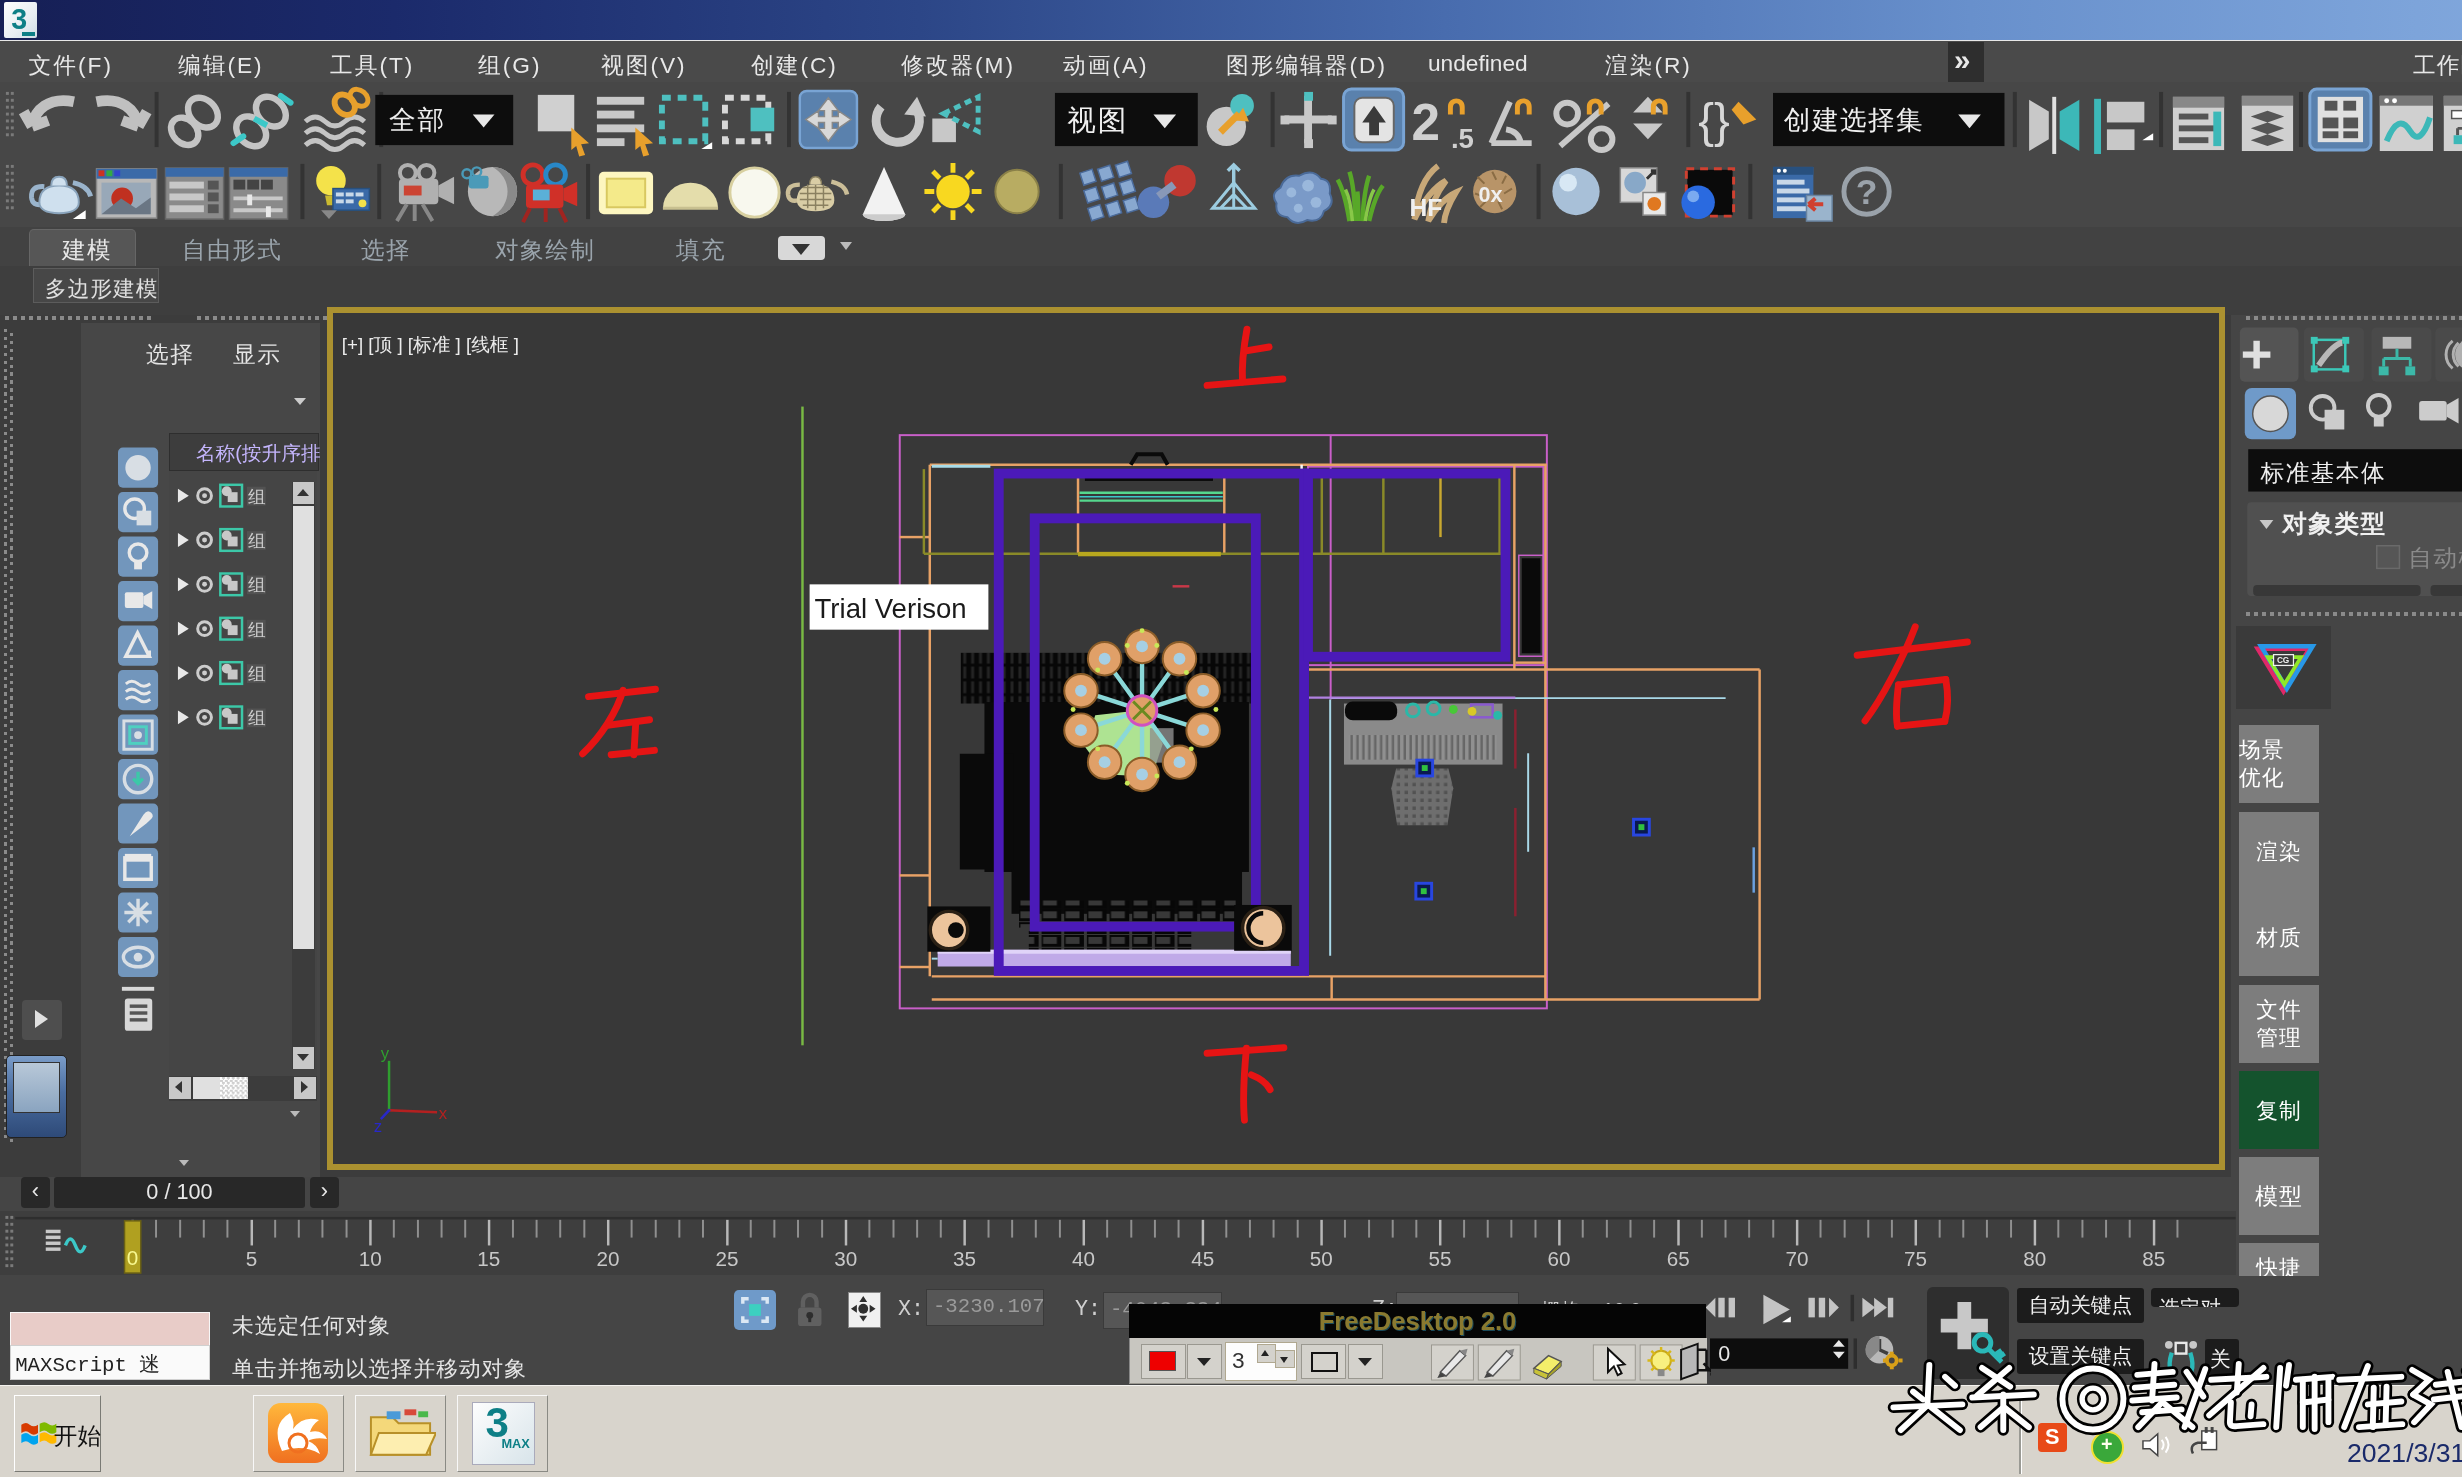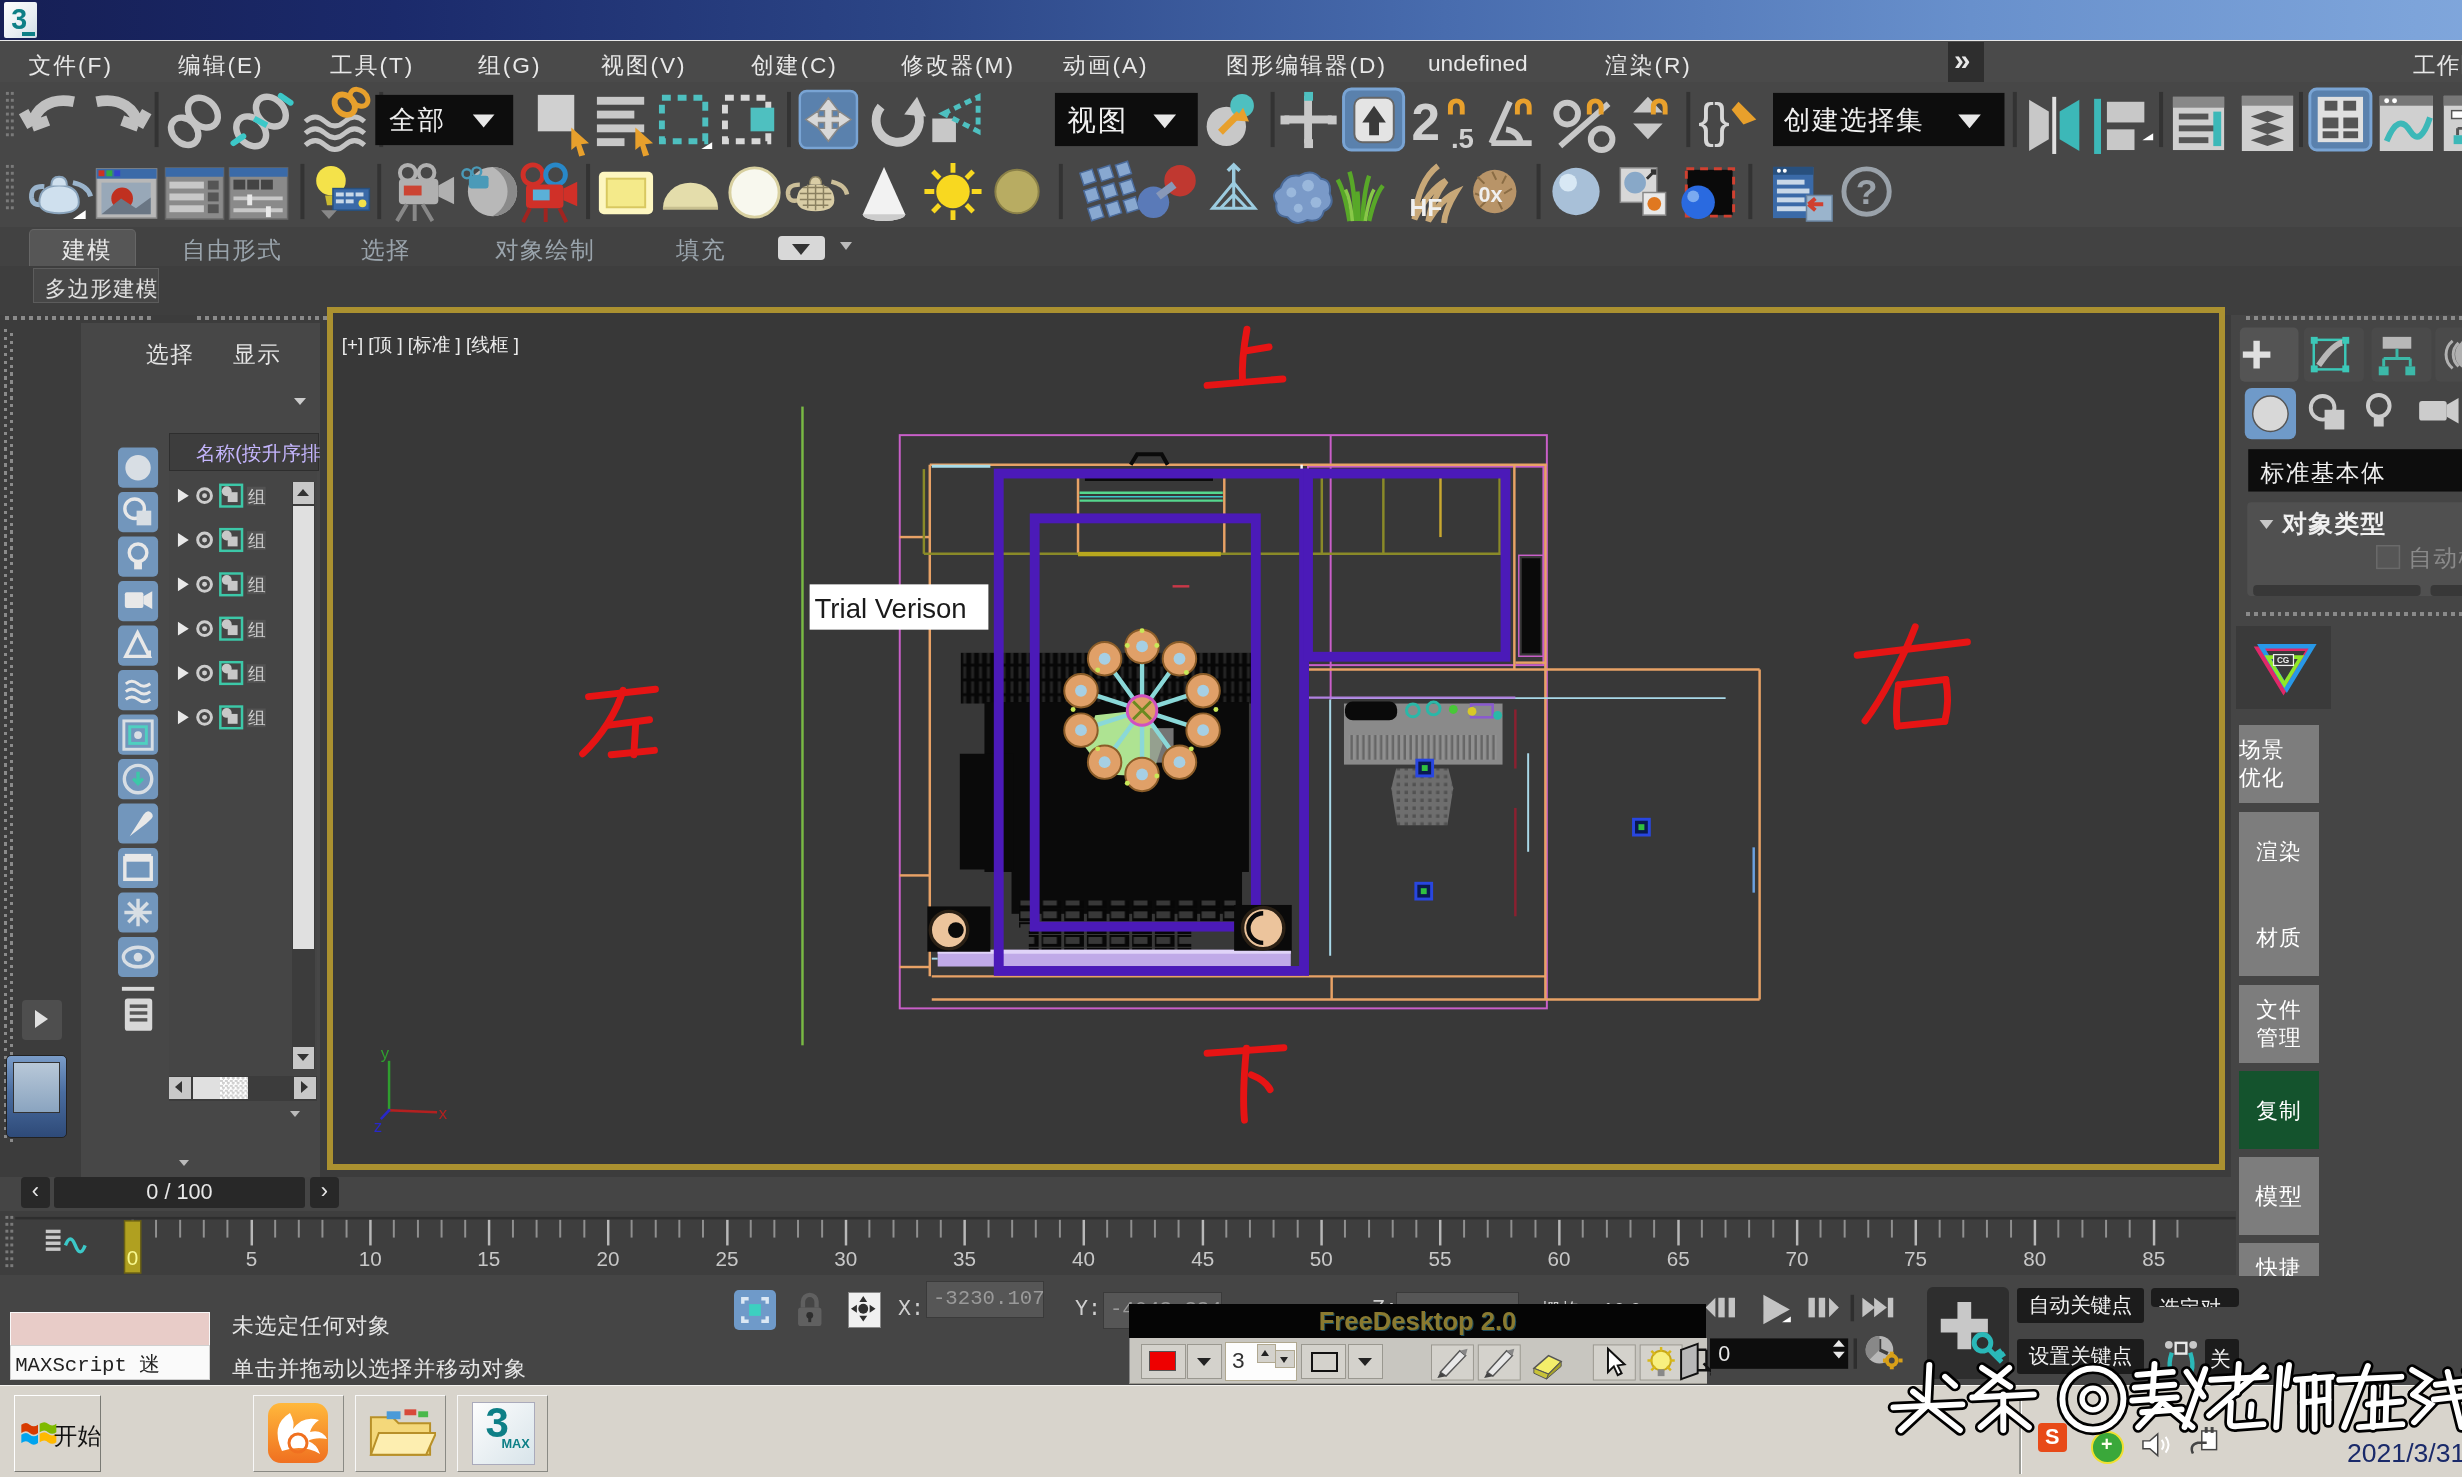--- a/index.html
+++ b/index.html
@@ -1114,21 +1114,21 @@
   <div class="abs" style="left:848px;top:16.3px;width:30.5px;height:34px;background:#f0f0f0;border:1.5px solid #888;">
     <svg width="29.5" height="32.5" viewBox="0 0 60 66">
           <circle cx="29" cy="32" r="10" fill="#2e2e2e"></circle>
           <g fill="#2e2e2e">
             <path d="M29 6 l8 12 l-16 0 Z M29 58 l8 -12 l-16 0 Z M4 32 l12 -8 l0 16 Z M54 32 l-12 -8 l0 16 Z"></path>
           </g>
         </svg>
   </div>
 
   <div class="abs tx" style="left:898px;top:20.7px;font-size:21.7px;color:#cfcfcf;font-family:'Liberation Mono',monospace;">X:</div>
-  <div class="abs" style="left:926px;top:5px;width:116px;height:35px;background:#565656;border:1px solid #3a3a3a;">
+  <div class="abs" style="left:926px;top:13px;width:116px;height:35px;background:#565656;border:1px solid #3a3a3a;">
         <div class="tx" style="font-size:20.7px;color:#9a9a9a;font-family:'Liberation Mono',monospace;padding:4.9px 0 0 5.9px;">-3230.107</div>
       </div>
   <div class="abs tx" style="left:1075px;top:20.7px;font-size:21.7px;color:#cfcfcf;font-family:'Liberation Mono',monospace;">Y:</div>
   <div class="abs" style="left:1103px;top:16.3px;width:117px;height:35px;background:#565656;border:1px solid #3a3a3a;">
         <div class="tx" style="font-size:20.7px;color:#9a9a9a;font-family:'Liberation Mono',monospace;padding:4.9px 0 0 5.9px;">-4043.334</div>
       </div>
   <div class="abs tx" style="left:1372px;top:20.7px;font-size:21.7px;color:#cfcfcf;font-family:'Liberation Mono',monospace;">Z:</div>
   <div class="abs" style="left:1396px;top:16.3px;width:121px;height:35px;background:#565656;border:1px solid #3a3a3a;"></div>
   <div class="abs tx" style="left:1541px;top:20.7px;font-size:19.7px;color:#cfcfcf;">栅格 = 10.0</div>
 

